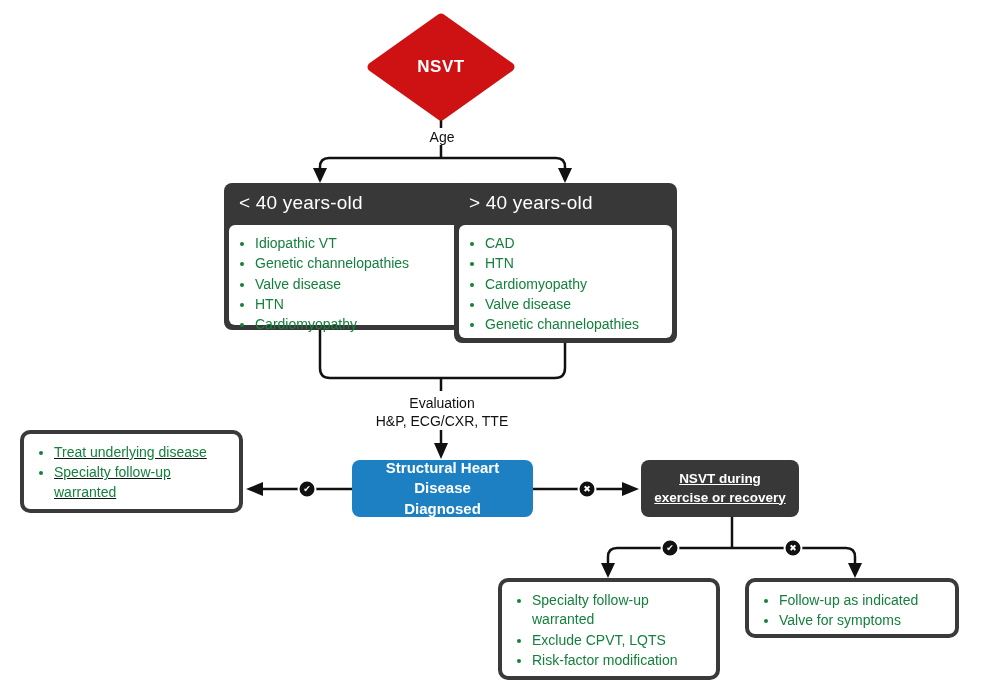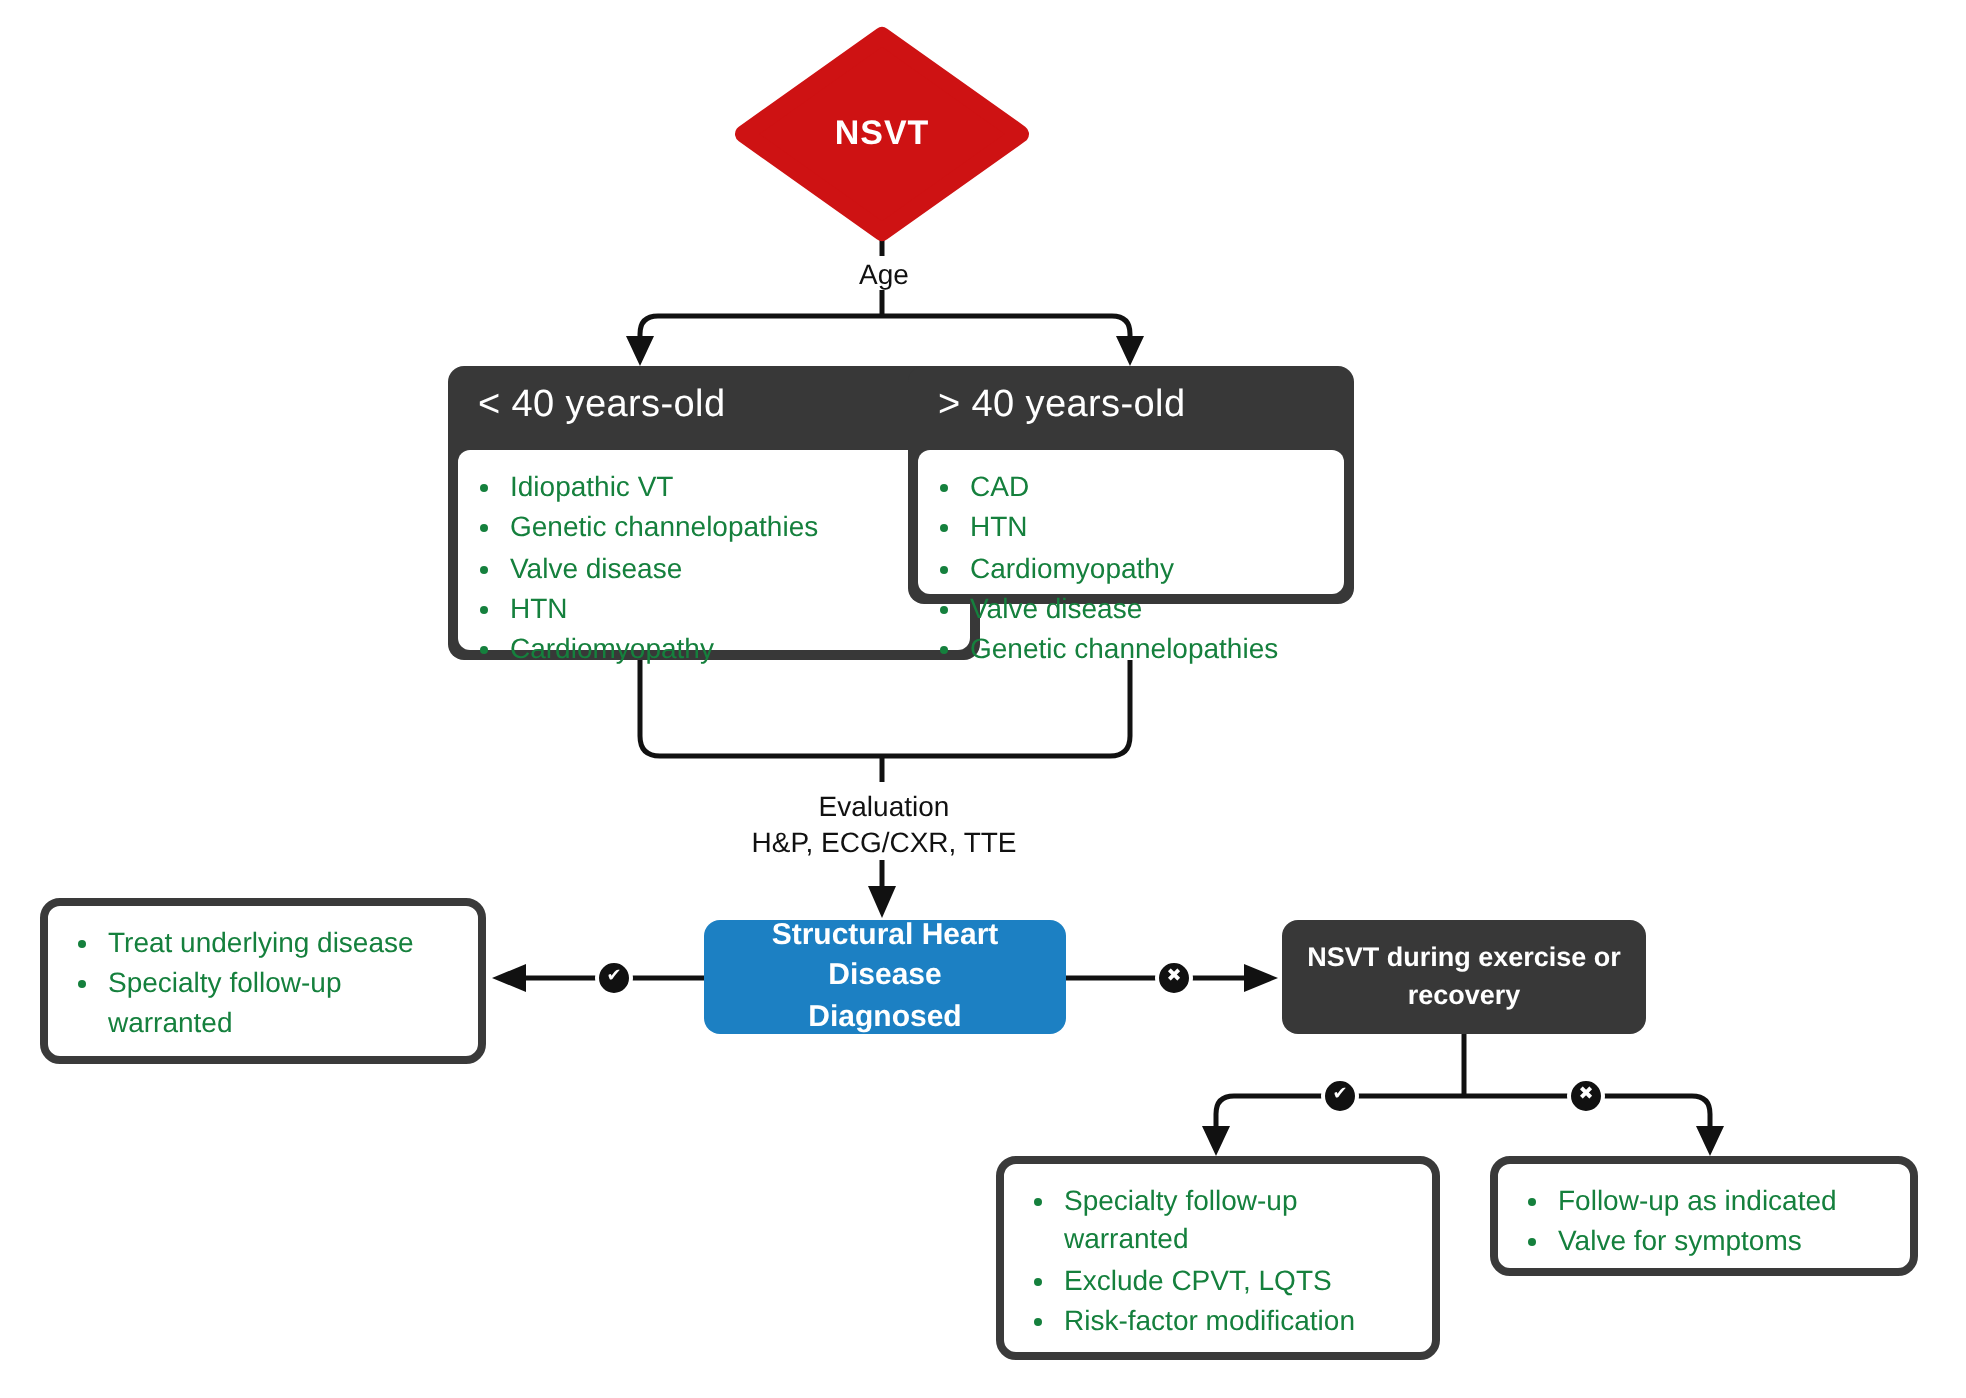--- a/index.html
+++ b/index.html
@@ -121,48 +121,48 @@
       <ul class="blist">
         <li>Idiopathic VT</li>
         <li>Genetic channelopathies</li>
         <li>Valve disease</li>
         <li>HTN</li>
         <li>Cardiomyopathy</li>
       </ul>
     </div>
   </div>
 
-  <div class="node dark-box" style="left:454px; top:183px; width:223px; height:119px;">
+  <div class="node dark-box" style="left:454px; top:183px; width:223px; height:160px;">
     <div class="hdr">&gt; 40 years-old</div>
     <div class="inner">
       <ul class="blist">
         <li>CAD</li>
         <li>HTN</li>
         <li>Cardiomyopathy</li>
         <li>Valve disease</li>
         <li>Genetic channelopathies</li>
       </ul>
     </div>
   </div>
 
   <div class="free-label bold" style="left:442px; top:395px;">Evaluation</div>
   <div class="free-label" style="left:442px; top:413px;">H&amp;P, ECG/CXR, TTE</div>
 
-  <div class="node outline-box" style="left:20px; top:449px; width:223px; height:83px;">
+  <div class="node outline-box" style="left:20px; top:430px; width:223px; height:83px;text-decoration:underline;">
     <ul class="blist">
       <li>Treat underlying disease</li>
       <li>Specialty follow-up warranted</li>
     </ul>
   </div>
 
   <div class="node solid-box blue-box" style="left:352px; top:460px; width:181px; height:57px; padding:0 22px;">
     <div>Structural Heart Disease Diagnosed</div>
   </div>
 
-  <div class="node solid-box gray-box" style="left:641px; top:460px; width:182px; height:57px; padding:0 12px;">
+  <div class="node solid-box gray-box" style="left:641px; top:460px; width:158px; height:57px; padding:0 12px;text-decoration:underline;">
     <div>NSVT during exercise or recovery</div>
   </div>
 
   <div class="node outline-box" style="left:498px; top:578px; width:222px; height:102px;">
     <ul class="blist">
       <li>Specialty follow-up warranted</li>
       <li>Exclude CPVT, LQTS</li>
       <li>Risk-factor modification</li>
     </ul>
   </div>

